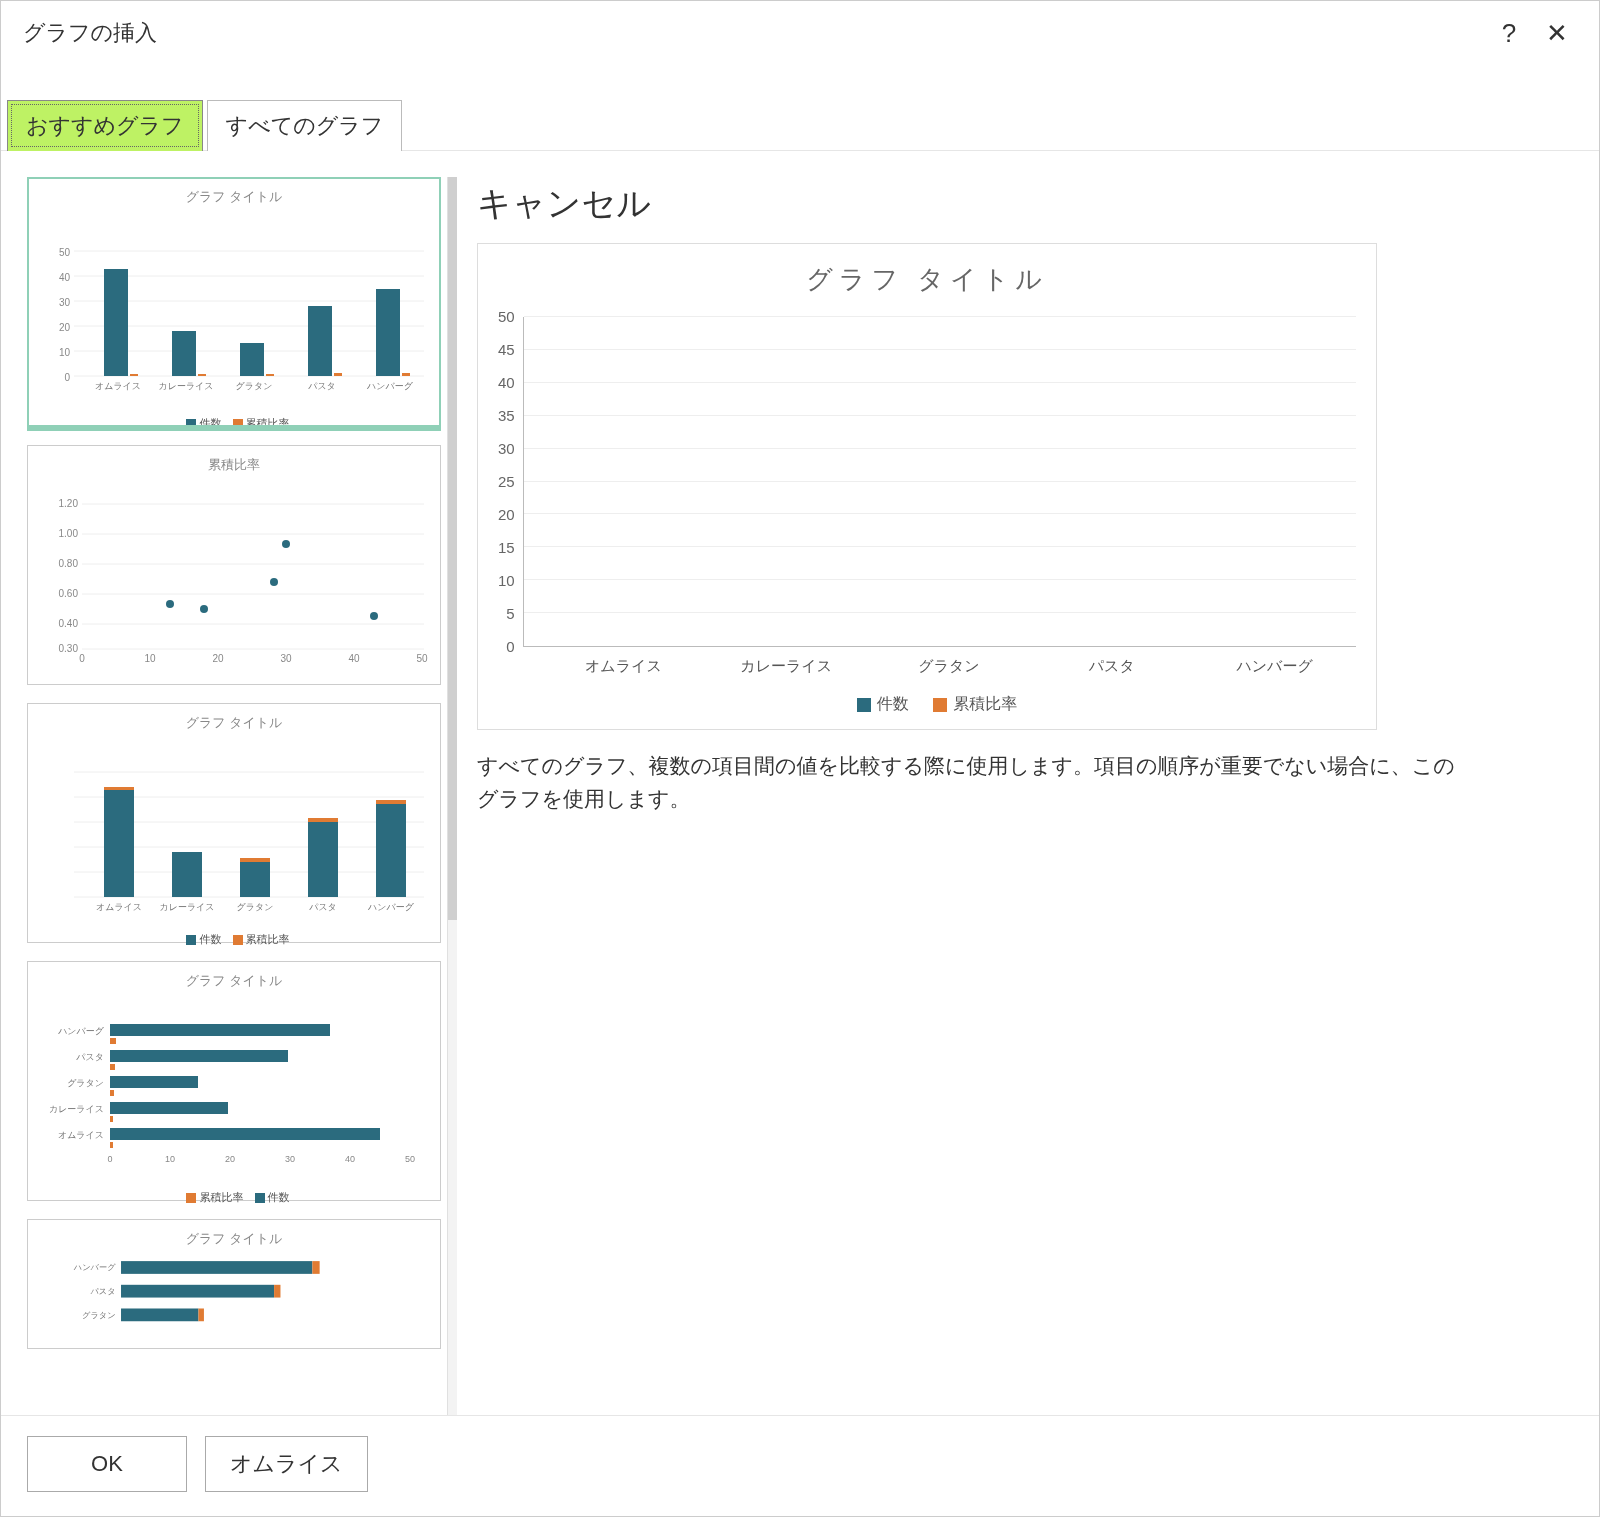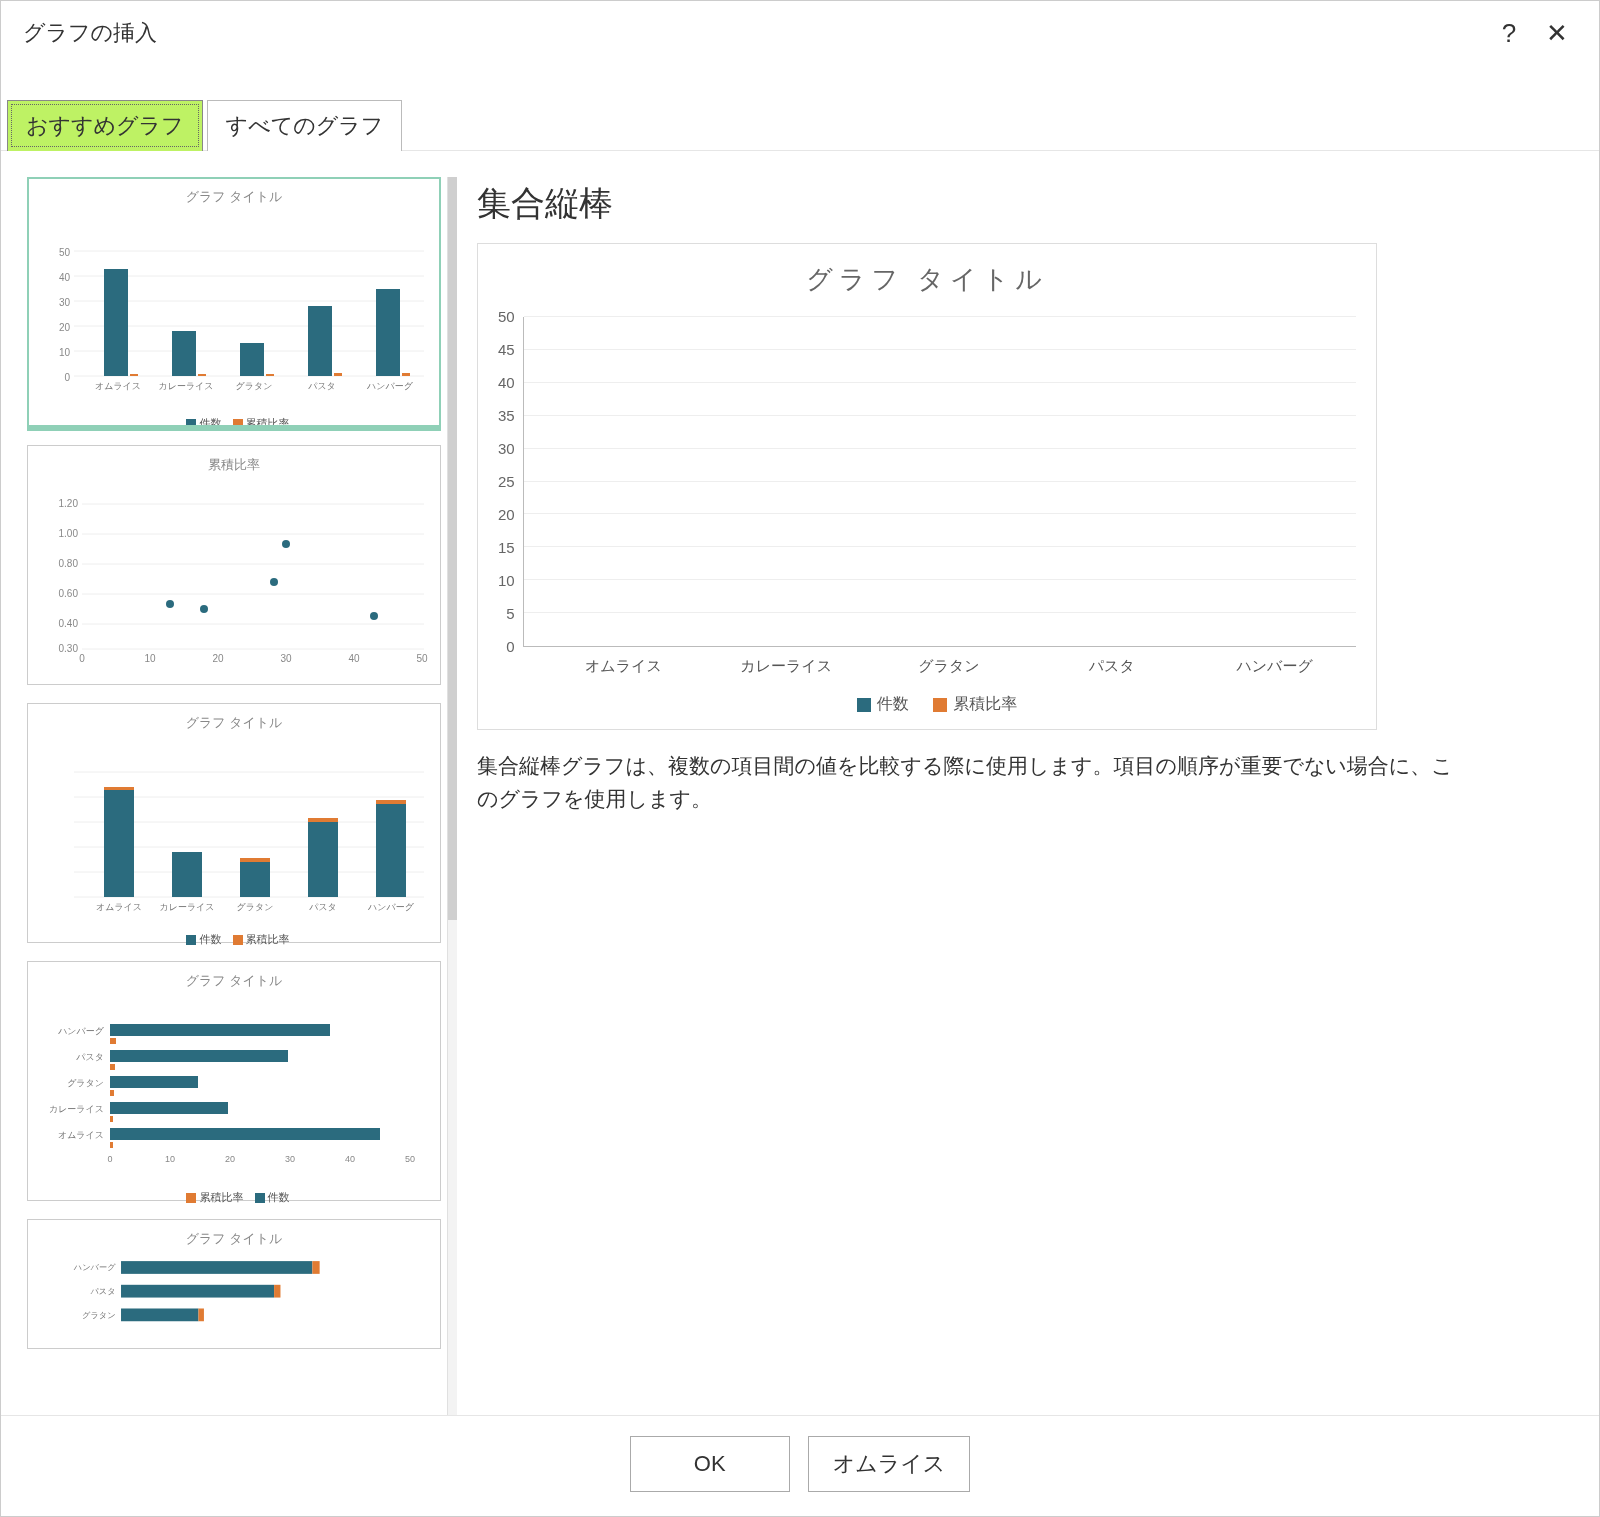--- a/index.html
+++ b/index.html
@@ -197,21 +197,21 @@
     color: #333;
     line-height: 1.55;
     margin-top: 20px;
     max-width: 980px;
   }
 
   .footer {
     border-top: 1px solid #e6e6e6;
     padding: 20px 26px 24px;
     display: flex;
-    justify-content: center;
+    justify-content: flex-start;
     gap: 18px;
   }
   .btn {
     min-width: 160px;
     padding: 12px 24px;
     background: #fff;
     border: 1px solid #aaa;
     font-size: 22px;
     color: #333;
     cursor: pointer;
@@ -420,21 +420,21 @@
           </svg>
         </div>
 
       </div>
       <div class="scrolltrack">
         <div class="scrollthumb"></div>
       </div>
     </div>
 
     <div class="preview">
-      <div class="chart-type-title">集合縦棒</div>
+      <div class="chart-type-title">キャンセル</div>
 
       <div class="preview-chart">
         <div class="pc-title">グラフ タイトル</div>
         <div class="pc-plot">
           <div class="pc-yaxis" id="pc-yaxis">
               <div style="height: 0px; line-height: 0;">0</div>
               <div style="height: 0px; line-height: 0;">5</div>
               <div style="height: 0px; line-height: 0;">10</div>
               <div style="height: 0px; line-height: 0;">15</div>
               <div style="height: 0px; line-height: 0;">20</div>
@@ -486,21 +486,21 @@
             <div style="width: 14%; text-align: center;">グラタン</div>
             <div style="width: 14%; text-align: center;">パスタ</div>
             <div style="width: 14%; text-align: center;">ハンバーグ</div>
           </div>
         <div class="pc-legend">
           <span class="sw sw-blue"></span><span>件数</span>
           <span class="sw sw-orange"></span><span>累積比率</span>
         </div>
       </div>
 
-      <div class="description">集合縦棒グラフは、複数の項目間の値を比較する際に使用します。項目の順序が重要でない場合に、このグラフを使用します。</div>
+      <div class="description">すべてのグラフ、複数の項目間の値を比較する際に使用します。項目の順序が重要でない場合に、このグラフを使用します。</div>
     </div>
 
   </div>
 
   <div class="footer">
     <button class="btn">OK</button>
     <button class="btn">オムライス</button>
   </div>
 </div>
 

